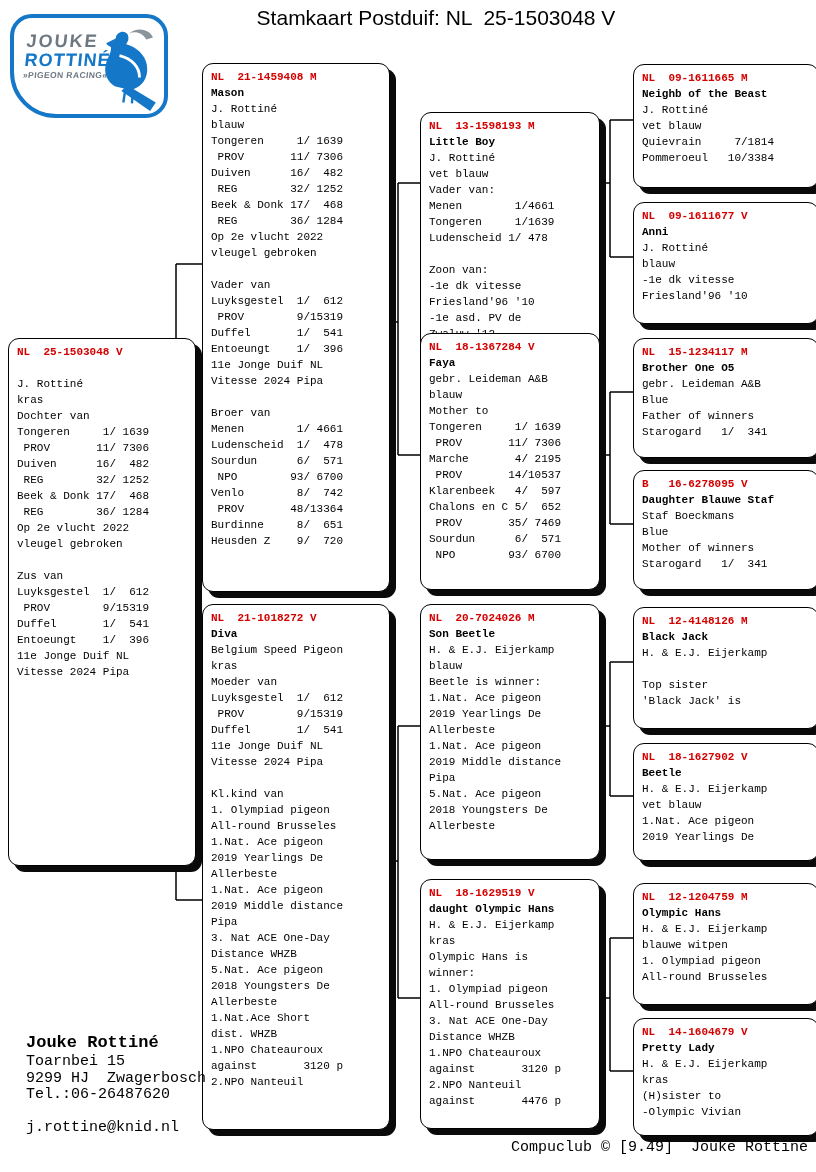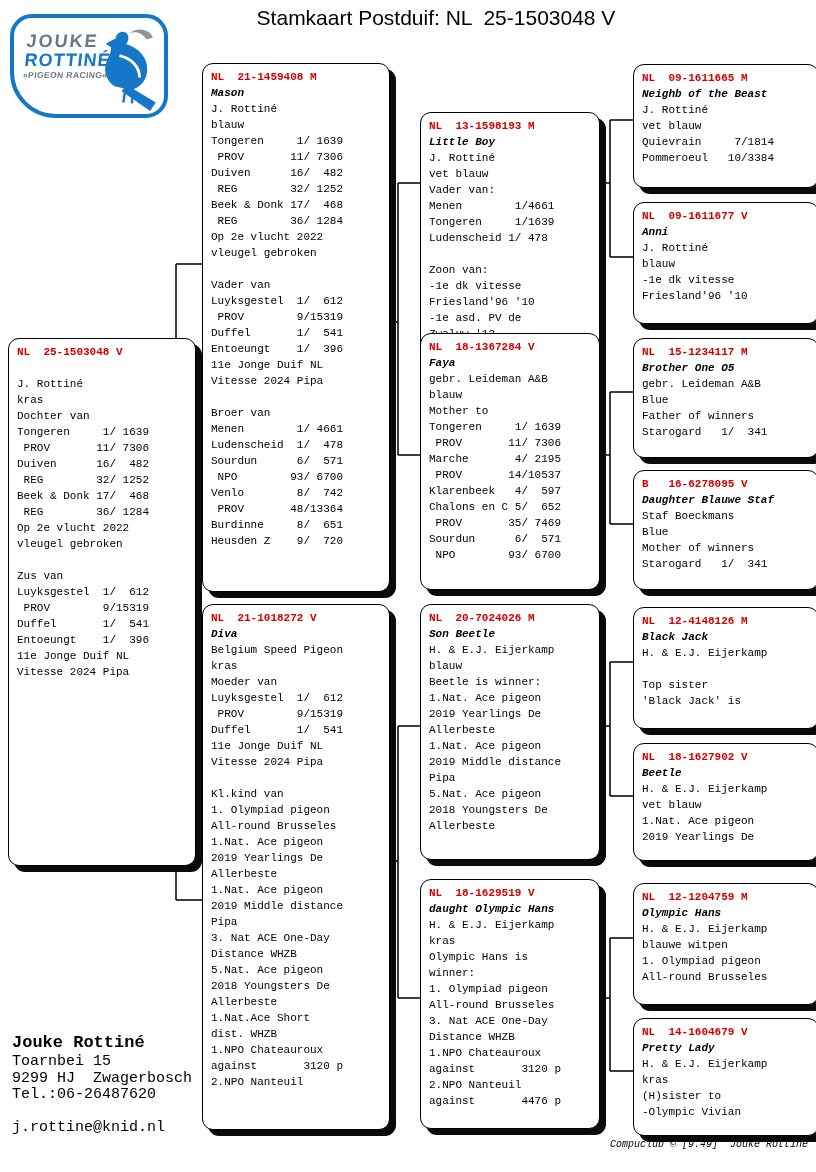--- a/index.html
+++ b/index.html
@@ -20,29 +20,29 @@
   .logo-l3{font-size:8.5px;font-weight:bold;letter-spacing:.4px;color:var(--brand-gray);line-height:11px;}
   .pigeon{position:absolute;right:4px;top:8px;width:60px;height:86px;}
 
   .connectors{position:absolute;left:0;top:0;}
 
   
   .box{position:absolute;background:#fff;border:1.5px solid #000;border-radius:11px;
        box-shadow:6px 6px 0 #0a0a0a;padding:5px 2px 5px 8px;
        font-size:11px;line-height:16px;overflow:hidden;}
   .hdr{color:var(--ring-red);font-weight:bold;white-space:pre;}
-  .pname{font-weight:bold;font-style:italic;white-space:pre;}
+  .pname{font-weight:bold;white-space:pre;}
   .ln{white-space:pre;min-height:16px;}
 
   
-  .owner{position:absolute;left:12px;top:1032px;}
+  .owner{position:absolute;left:26px;top:1032px;}
   .owner-name{font-size:17px;font-weight:bold;line-height:22px;white-space:pre;}
   .owner .ln{font-size:15px;line-height:16.5px;}
 
-  .footer{position:absolute;right:8px;top:1139px;font-size:10px;font-style:italic;white-space:pre;}
+  .footer{position:absolute;right:8px;top:1139px;font-size:15px;white-space:pre;}
 </style>
 </head>
 <body>
 
 <div class="page">
 
   <div class="title">Stamkaart Postduif: NL  25-1503048 V</div>
 
   <div class="logo">
     <div class="logo-text">

